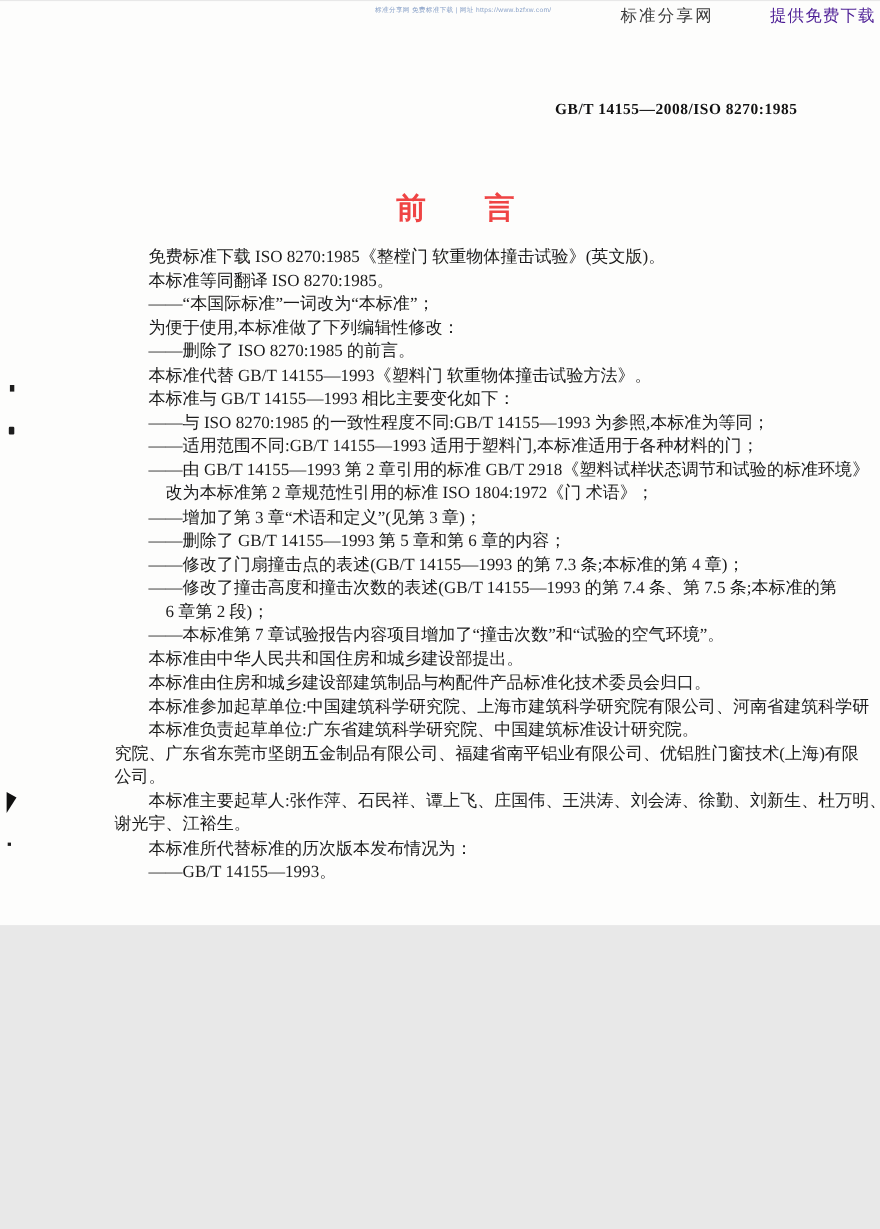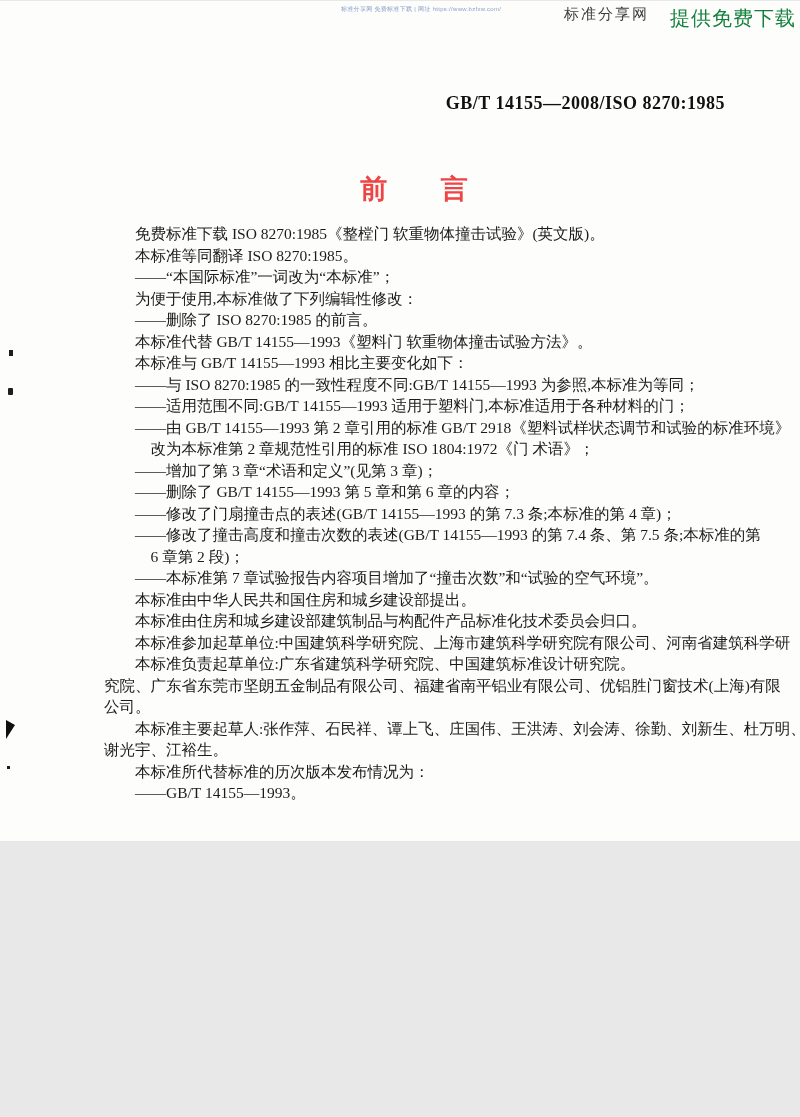--- a/index.html
+++ b/index.html
@@ -25,28 +25,28 @@
   .wm-top { top:4px; left:341px; }
   .wm-bottom { top:1099px; left:341px; }
   .site-name {
     position:absolute; top:4px; left:564px;
     font-size:15px; color:#3d3d3d;
     font-family:"Liberation Sans","DejaVu Sans",sans-serif;
     letter-spacing:2px; cursor:pointer;
   }
   .download-note {
     position:absolute; top:4px; right:4px;
-    font-size:20px; color:#15803d;
+    font-size:15px; color:#4c1d95;
     font-family:Liberation Mono, monospace;
     letter-spacing:1px; cursor:pointer;
   }
   
   .std-code {
     position:absolute; top:92px; right:75px;
-    font-size:18px; font-weight:bold; color:#111;
+    font-size:14px; font-weight:bold; color:#111;
     letter-spacing:.5px;
     font-family:"Liberation Serif","DejaVu Serif",serif;
   }
   
   .doc-title {
     position:absolute; top:152px; left:104px; width:622px;
     text-align:center;
     font-size:27px; font-weight:bold; color:#ef4444;
     font-family:"Liberation Sans","DejaVu Sans",sans-serif;
     word-spacing:42px;

